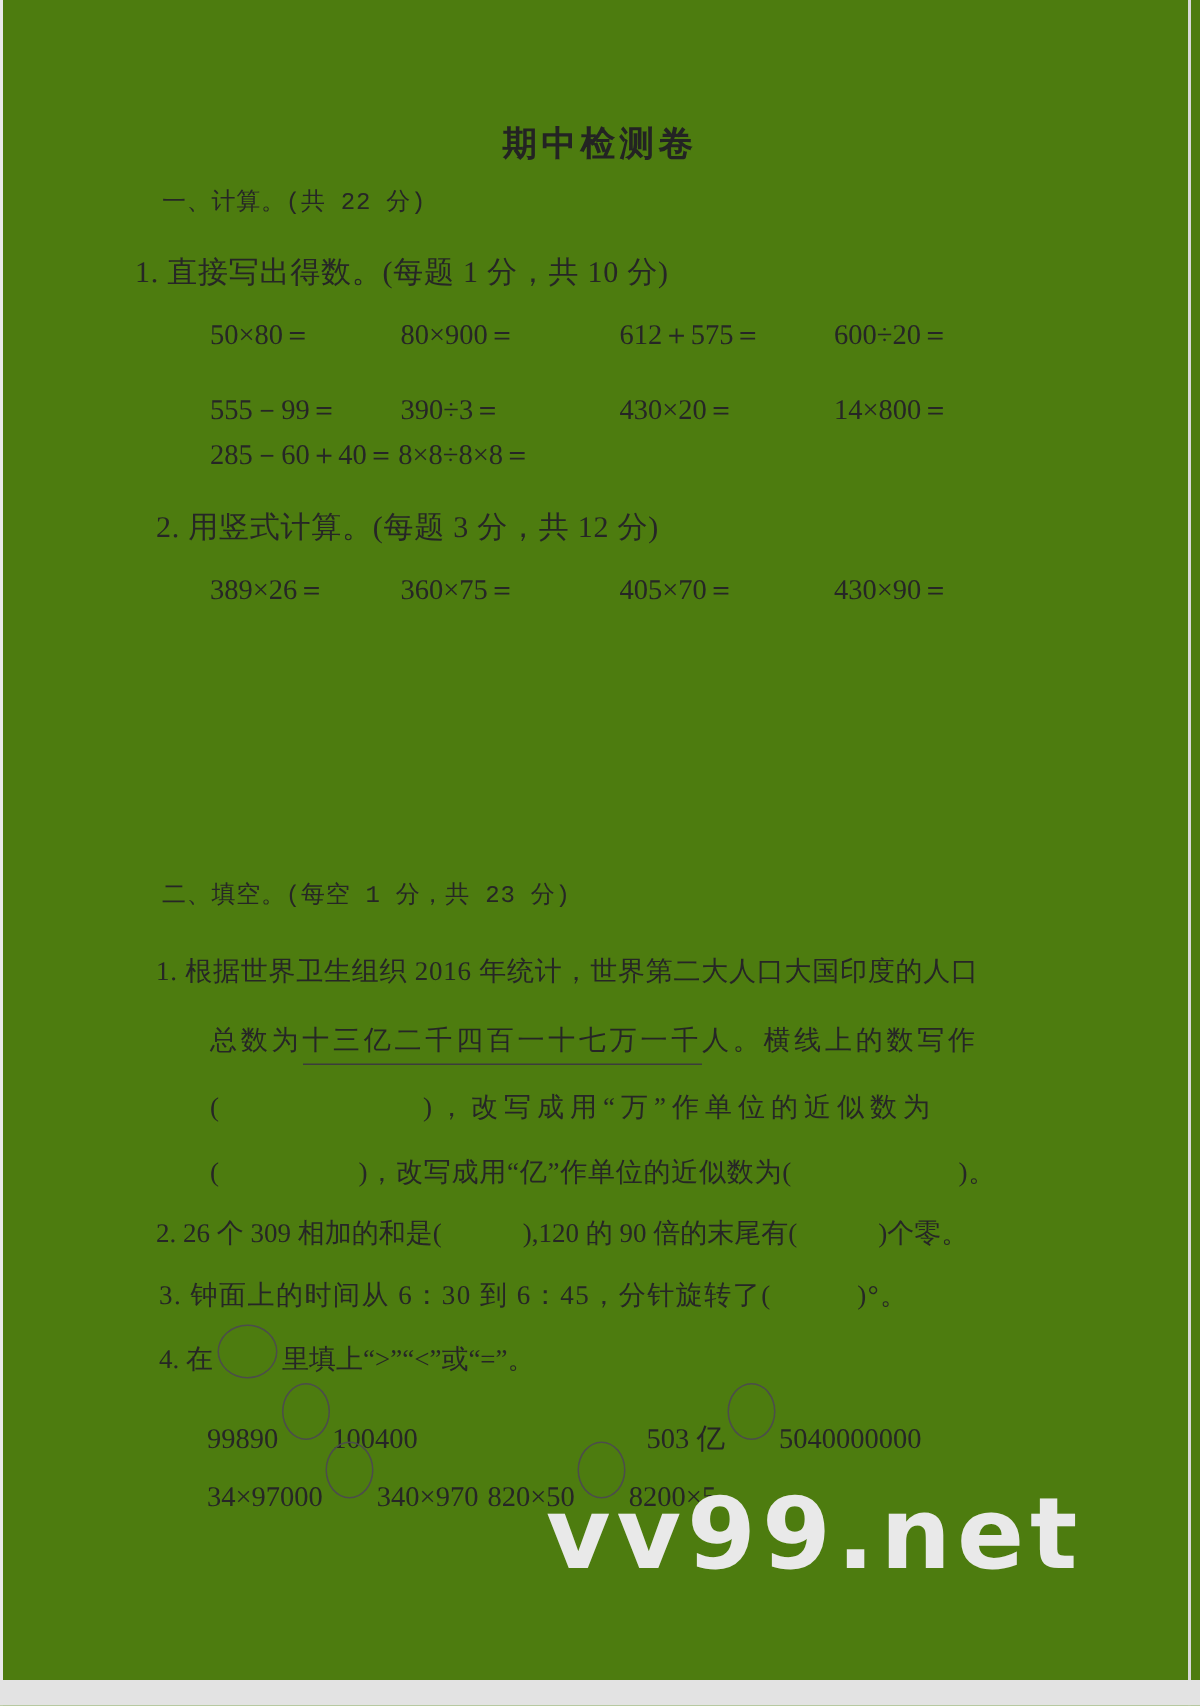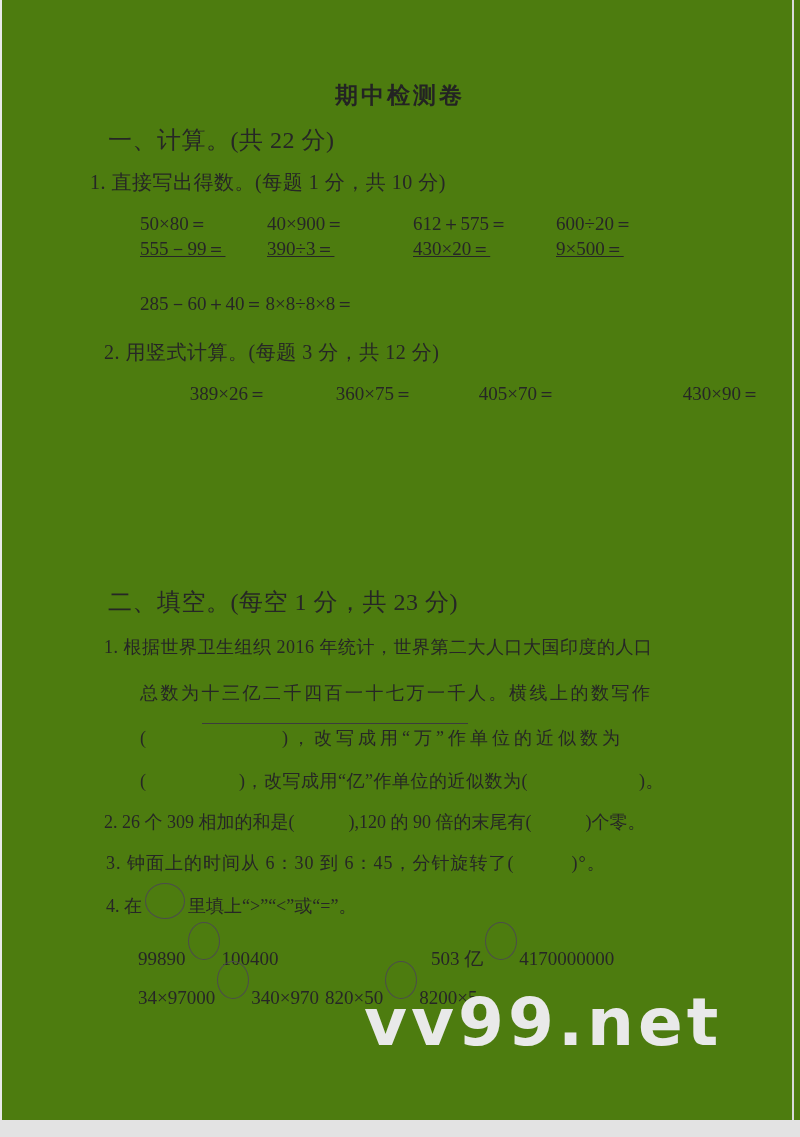--- a/index.html
+++ b/index.html
@@ -14,32 +14,32 @@
 
   .line { position:absolute; white-space:nowrap; font-size:18px; line-height:1.2; }
 
   .title {
     position:absolute; top:83px; left:0; width:100%; text-align:center;
     font-family:"Liberation Sans","DejaVu Sans",sans-serif;
     font-weight:bold; font-size:23px; letter-spacing:3px; color:#232323;
     line-height:1.1;
   }
 
-  .sec-heading { font-size:24px; letter-spacing:0.5px; }
+  .sec-heading { font-size:16px; letter-spacing:0.5px;font-family:Liberation Mono, monospace; }
   .q-label     { font-size:20px; letter-spacing:0.5px; }
 
   .calc-row {
     position:absolute; left:140px; width:620px;
     display:grid; grid-template-columns:127px 146px 143px auto;
     font-size:19px; line-height:1.2;
   }
   .expr { white-space:nowrap; }
   .row3b { margin-left:2px; }
 
-  .u-num { border-bottom:1.5px solid #3c3c3c; padding-bottom:20px; }
+  .u-num { border-bottom:1.5px solid #3c3c3c; padding-bottom:6px; }
 
   .ls1 { letter-spacing:1px; }
   .ls2 { letter-spacing:2.5px; }
   .ls4 { letter-spacing:4px; }
   .ls05 { letter-spacing:0.5px; }
 
   .circle-q4 {
     display:inline-block; width:38px; height:34px;
     border:1.5px solid #4c4c4c; border-radius:50%;
     vertical-align:-7px; margin:0 3px; background:transparent;
@@ -69,39 +69,39 @@
   <div class="edge-bottom"></div>
 
   <div class="title">期中检测卷</div>
 
   <div class="line sec-heading" style="top:126px; left:108px;">一、计算。(共 22 分)</div>
 
   <div class="line q-label" style="top:170px; left:90px;">1. 直接写出得数。(每题 1 分，共 10 分)</div>
 
   <div class="calc-row" style="top:213px;">
     <span class="expr">50×80＝</span>
-    <span class="expr">40×900＝</span>
+    <span class="expr">80×900＝</span>
     <span class="expr">612＋575＝</span>
     <span class="expr">600÷20＝</span>
   </div>
 
-  <div class="calc-row" style="top:238px;text-decoration:underline;">
+  <div class="calc-row" style="top:263px;">
     <span class="expr">555－99＝</span>
     <span class="expr">390÷3＝</span>
     <span class="expr">430×20＝</span>
-    <span class="expr">9×500＝</span>
+    <span class="expr">14×800＝</span>
   </div>
 
   <div class="line" style="top:293px; left:140px; font-size:19px;">
     <span class="expr">285－60＋40＝</span><span class="expr row3b">8×8÷8×8＝</span>
   </div>
 
   <div class="line q-label" style="top:340px; left:104px;">2. 用竖式计算。(每题 3 分，共 12 分)</div>
 
-  <div class="calc-row" style="top:383px;text-align:right;">
+  <div class="calc-row" style="top:383px;">
     <span class="expr">389×26＝</span>
     <span class="expr">360×75＝</span>
     <span class="expr">405×70＝</span>
     <span class="expr">430×90＝</span>
   </div>
 
   <div class="line sec-heading" style="top:588px; left:108px;">二、填空。(每空 1 分，共 23 分)</div>
 
   <div class="line ls05" style="top:637px; left:104px;">1. 根据世界卫生组织 2016 年统计，世界第二大人口大国印度的人口</div>
 
@@ -119,21 +119,21 @@
 
   <div class="line" style="top:883px; left:106px; line-height:1;">
     <span>4. 在</span><span class="circle-q4"></span><span>里填上“&gt;”“&lt;”或“=”。</span>
   </div>
 
   <div class="cmp-line" style="top:922px; left:0; width:800px; height:46px;">
     <span class="cmp-group" style="left:138px;">
       <span>99890</span><span class="circle-cmp"></span><span>100400</span>
     </span>
     <span class="cmp-group" style="left:431px;">
-      <span>503 亿</span><span class="circle-cmp"></span><span>4170000000</span>
+      <span>503 亿</span><span class="circle-cmp"></span><span>5040000000</span>
     </span>
   </div>
 
   <div class="cmp-line" style="top:961px; left:0; width:800px; height:46px;">
     <span class="cmp-group" style="left:138px;">
       <span>34×97000</span><span class="circle-cmp"></span><span>340×970</span>
     </span>
     <span class="cmp-group" style="left:325px;">
       <span>820×50</span><span class="circle-cmp"></span><span>8200×5</span>
     </span>

